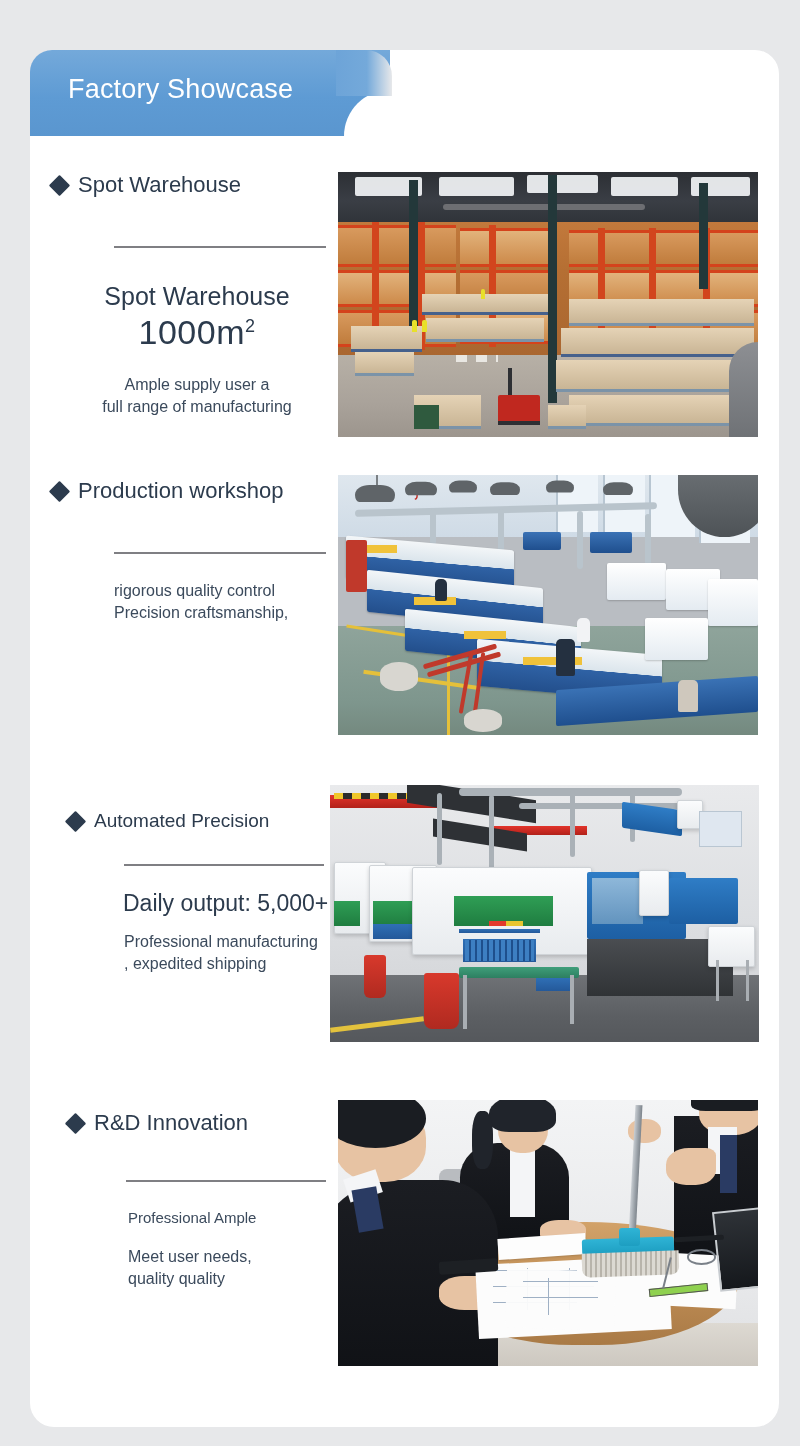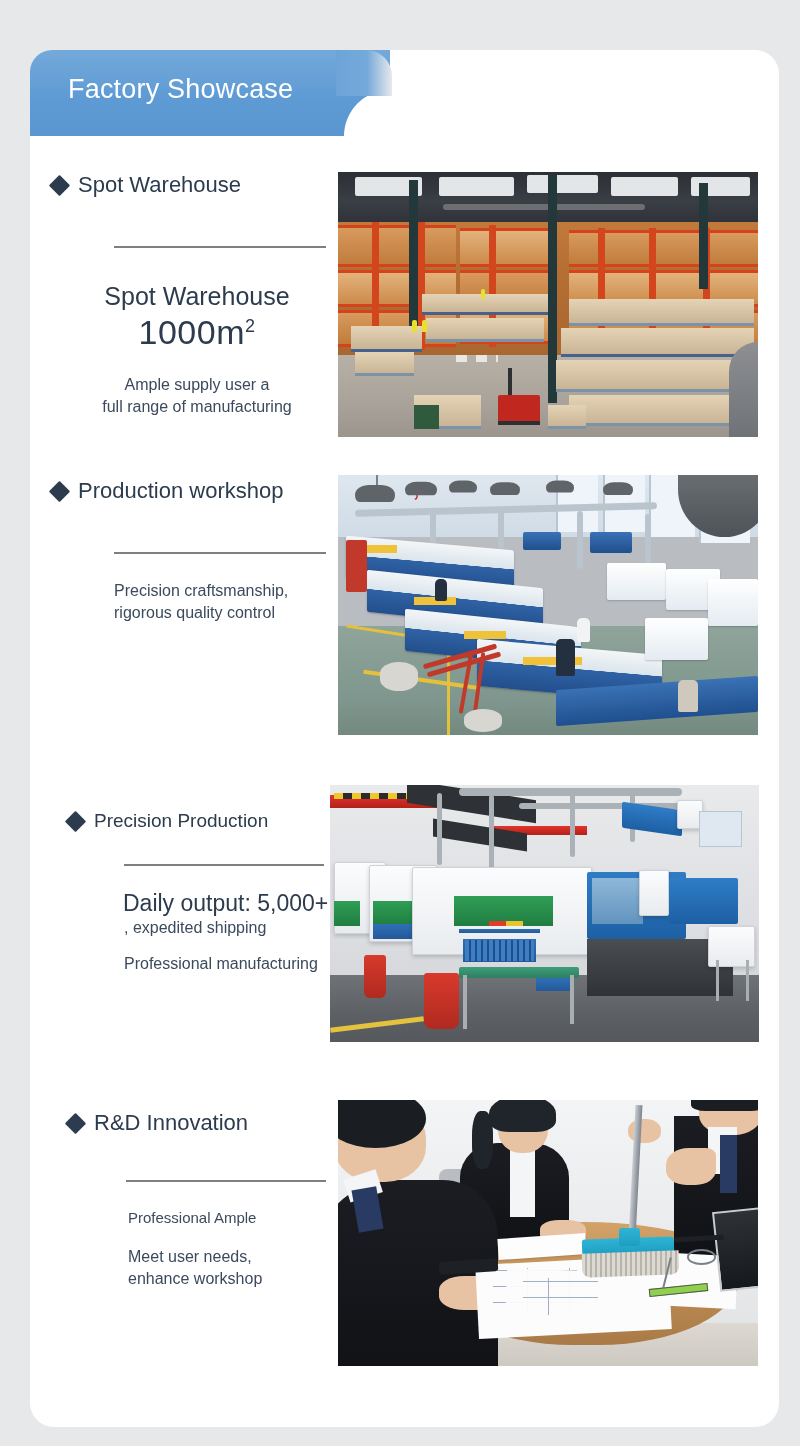--- a/index.html
+++ b/index.html
@@ -240,22 +240,22 @@
 
   <div class="section" style="left:30px; top:450px; width:749px; height:300px;padding-left:48px;">
 
     <div class="txt-col" style="left:22px; top:28px; width:290px;">
       <div class="head-row">
         <span class="diamond"></span>
         <span class="head-label">Production workshop</span>
       </div>
       <div class="rule" style="margin:48px 8px 0 62px; width:212px;"></div>
       <div style="margin:26px 0 0 62px;">
+        <div class="body">rigorous quality control</div>
         <div class="body">Precision craftsmanship,</div>
-        <div class="body">rigorous quality control</div>
       </div>
     </div>
 
     <div class="photo" style="left:308px; top:25px; width:420px; height:260px;">
       <div class="scene">
         <div class="ws-ceiling"></div>
         <div class="ws-win" style="left:52%; top:0;  width:10%; height:22%;"></div>
         <div class="ws-win" style="left:63%; top:0;  width:10%; height:22%;"></div>
         <div class="ws-win" style="left:74%; top:0;  width:11%; height:24%;"></div>
         <div class="ws-win" style="left:86%; top:0;  width:12%; height:26%;"></div>
@@ -310,27 +310,27 @@
         <div class="mop" style="left:2%; top:25%; width:5%; height:20%;"></div>
       </div>
     </div>
   </div>
 
   <div class="section" style="left:30px; top:755px; width:749px; height:320px;">
 
     <div class="txt-col" style="left:38px; top:55px; width:290px;">
       <div class="head-row">
         <span class="diamond"></span>
-        <span class="head-label sm">Precision Production</span>
+        <span class="head-label sm">Automated Precision</span>
       </div>
       <div class="rule" style="margin:32px 0 0 56px; width:200px;"></div>
       <div style="margin:24px 0 4px 56px;">
         <div class="big" style="font-size:23px; margin-left:-1px;">Daily output: 5,000+</div>
+        <div class="body" style="margin-top:14px;">Professional manufacturing</div>
         <div class="body">, expedited shipping</div>
-        <div class="body" style="margin-top:14px;">Professional manufacturing</div>
       </div>
     </div>
 
     <div class="photo" style="left:300px; top:30px; width:429px; height:257px;">
       <div class="scene">
         <div class="ap-wall"></div>
         <div class="ap-floor"></div>
         <div class="yline" style="left:0; bottom:6%; width:22%; transform:rotate(-7deg);"></div>
         <div class="crane" style="left:0;  top:4%; width:26%;"></div>
         <div class="crane" style="left:38%; top:16%; width:22%; height:9px;"></div>
@@ -384,21 +384,21 @@
 
     <div class="txt-col" style="left:38px; top:35px; width:290px;">
       <div class="head-row">
         <span class="diamond"></span>
         <span class="head-label">R&amp;D Innovation</span>
       </div>
       <div class="rule" style="margin:44px 0 0 58px; width:200px;"></div>
       <div style="margin:26px 0 0 60px;">
         <div class="body sm">Professional Ample</div>
         <div class="body" style="margin-top:18px;">Meet user needs,</div>
-        <div class="body">enhance workshop</div>
+        <div class="body">quality quality</div>
       </div>
     </div>
 
     <div class="photo" style="left:308px; top:25px; width:420px; height:266px;">
       <div class="scene">
         <div class="rd-wall"></div>
         <div style="position:absolute; left:0; bottom:0; width:100%; height:16%;
              background:linear-gradient(180deg,#ddd9d2 0%,#cdc8c0 100%);"></div>
         <div class="chair" style="left:24%; top:26%; width:12%; height:30%;"></div>
         <div class="rd-table" style="left:22%; top:46%; width:74%; height:46%;"></div>

